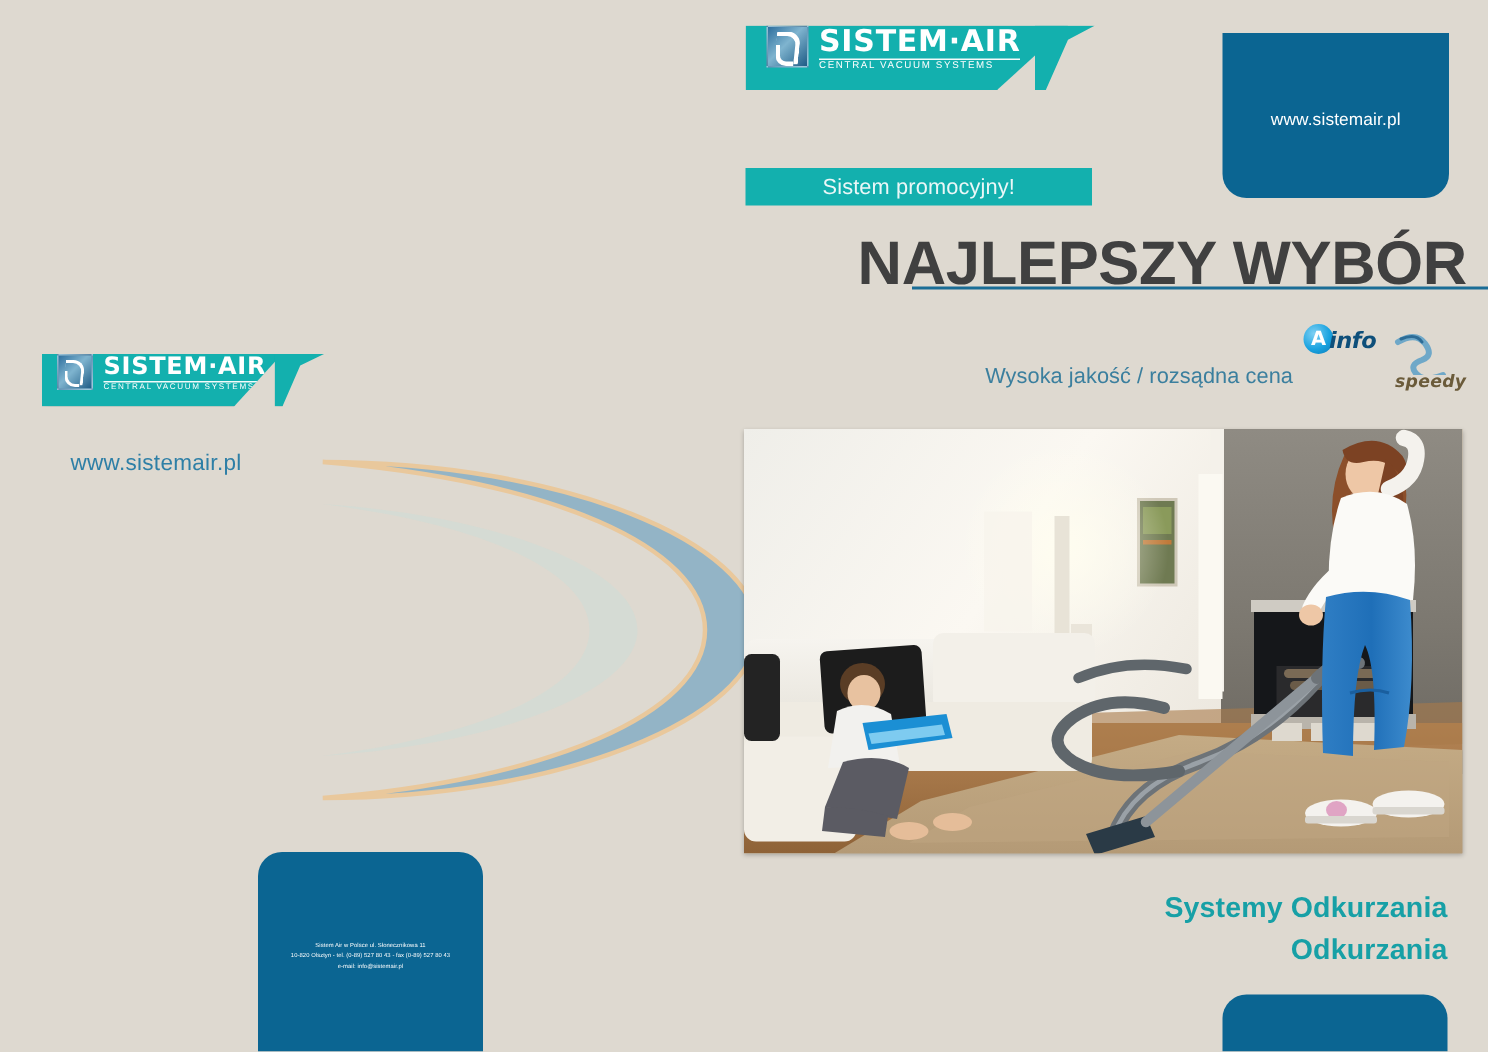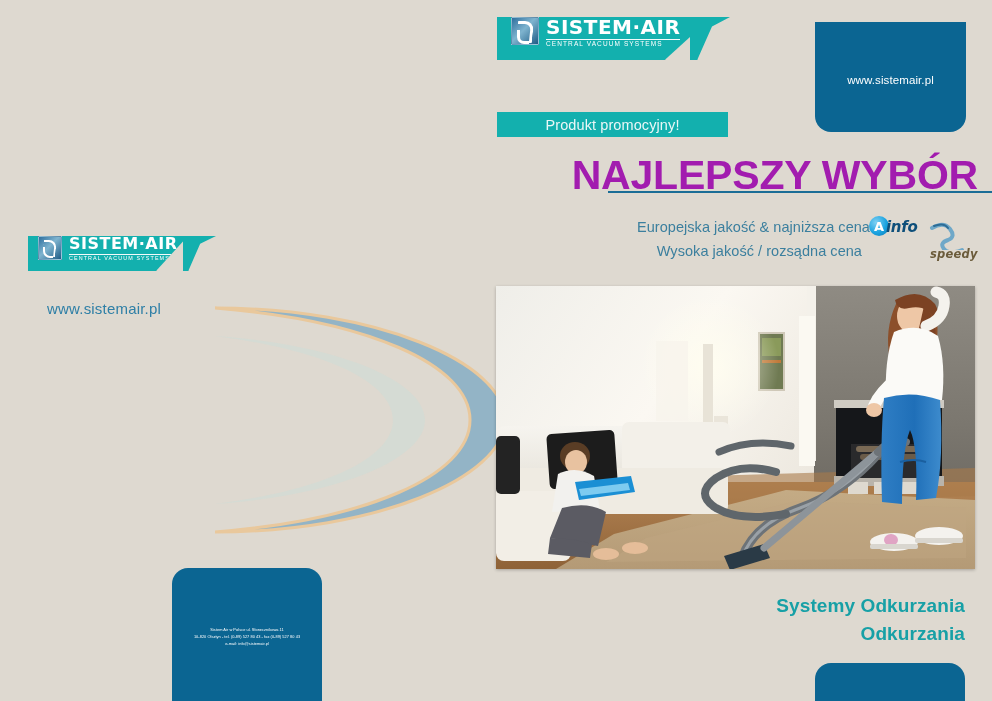--- a/index.html
+++ b/index.html
@@ -114,21 +114,21 @@
     position:absolute;left:497px;top:112px;width:231px;height:25px;
     background:#13b0ae;color:#eaf7f7;
     display:flex;align-items:center;justify-content:center;
     font-size:14.5px;letter-spacing:.1px;
   }
 
   
   #headline{
     position:absolute;left:0;right:14px;top:152px;
     text-align:right;
-    color:#a21caf;
+    color:#404040;
     font-weight:bold;font-size:41px;letter-spacing:-.2px;
     font-family:"Liberation Sans", sans-serif;
   }
   #headline-rule{
     position:absolute;left:608px;top:191px;width:384px;height:2px;background:#1a6d96;
   }
 
   
   .claim{
     position:absolute;color:#3b7f9e;font-size:14.5px;text-align:right;
@@ -345,27 +345,26 @@
       <div>10-820 Olsztyn - tel. (0-89) 527 80 43 - fax (0-89) 527 80 43</div>
       <div>e-mail: info@sistemair.pl</div>
     </div>
   </div>
 
   <div class="blue-panel" id="panel-bottom-right"></div>
 
   <div id="url-left">www.sistemair.pl</div>
 
   <div id="promo-pill">
-    <span>Produkt promocyjny!</span>
+    <span>Sistem promocyjny!</span>
   </div>
 
   <div id="headline">NAJLEPSZY WYBÓR</div>
   <div id="headline-rule"></div>
 
-  <div class="claim" id="claim-1">Europejska jakość &amp; najniższa cena</div>
   <div class="claim" id="claim-2">Wysoka jakość / rozsądna cena</div>
 
   <div id="aerys">
     <div class="a-badge">
         <span>A</span>
       </div>
     <div class="a-word">info</div>
   </div>
 
   <div id="speedy">

